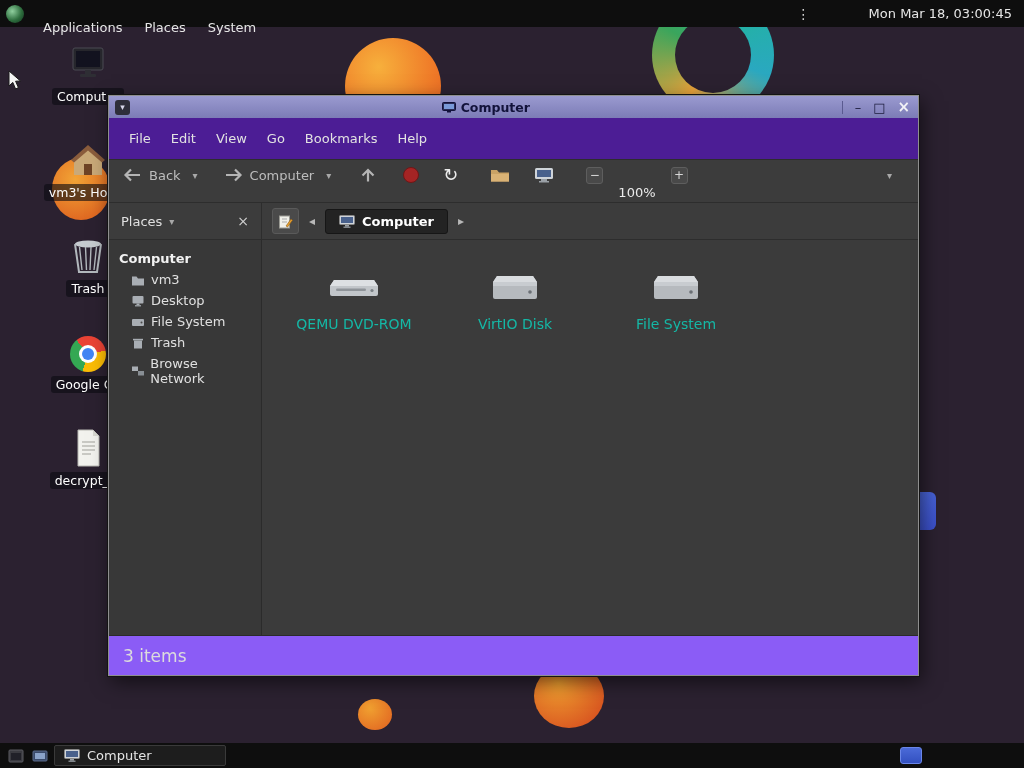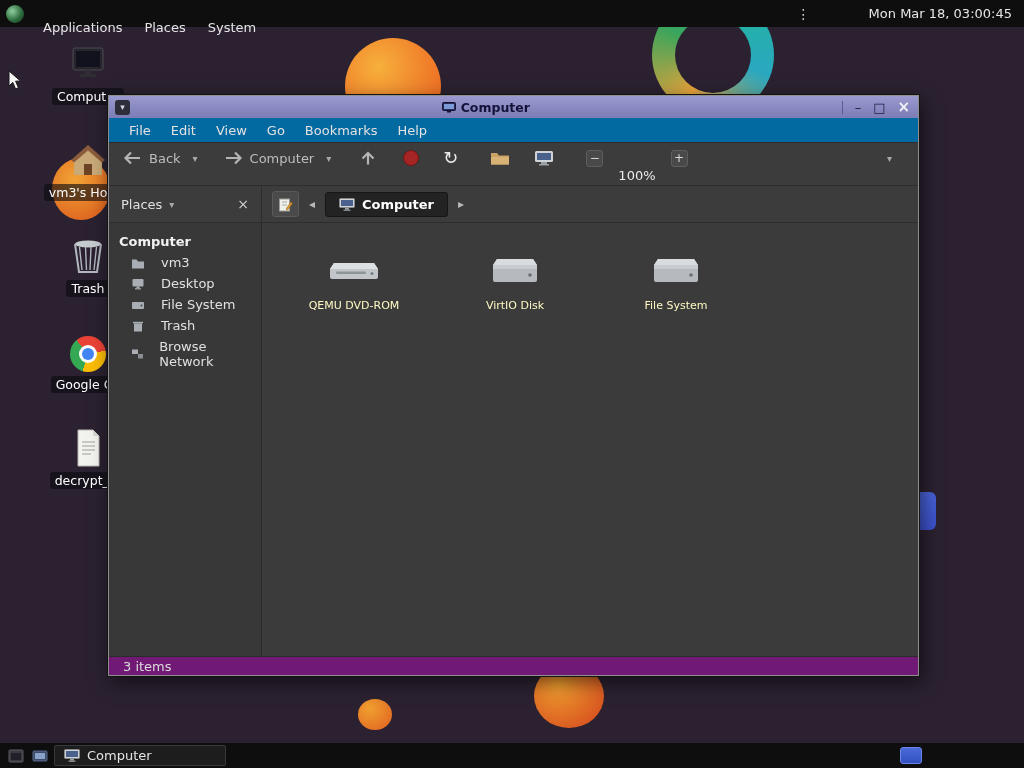--- a/index.html
+++ b/index.html
@@ -61,21 +61,21 @@
     display:flex; align-items:center; padding:0 6px; }
   .win-menu-btn { width:15px; height:15px; background:#2e2e3a; border-radius:3px;
     display:flex; align-items:center; justify-content:center; font-size:9px; color:#d8d8ea; }
   .title-center { flex:1; display:flex; align-items:center; justify-content:center; gap:5px; }
   .title-text { font-weight:bold; font-size:12.5px; color:#12123a; }
   .win-controls { display:flex; align-items:center; gap:12px; padding-right:2px; }
   .tb-sep { width:1px; height:13px; background:#5a5a90; }
   .ctl { font-size:13px; line-height:13px; color:#1a1a3a; cursor:default; }
   .ctl.close { color:#f2f2f6; font-size:15px; font-weight:bold; }
 
-  .menubar { height:25px; background:#0369a1; border-bottom:1px solid #2d2d2d;
+  .menubar { height:42px; background:#4c1d95; border-bottom:1px solid #2d2d2d;
     display:flex; align-items:center; padding-left:10px; }
   .menubar .mitem { padding:3px 10px; color:#e2e2e2; }
 
   .toolbar { height:43px; background:#3c3c3c; border-bottom:1px solid #2d2d2d;
     display:flex; align-items:center; padding:0 0 12px 14px; color:#bdbdbd; }
   .tbtn { display:flex; align-items:center; gap:7px; }
   .caret { font-size:10px; color:#a8a8a8; }
   .stop-circle { width:16px; height:16px; border-radius:50%; background:#a52424;
     border:1px solid #701616; }
   .refresh-glyph { font-size:18px; color:#ececec; line-height:18px; }
@@ -95,31 +95,31 @@
     border-radius:3px; display:flex; align-items:center; justify-content:center; }
   .path-chevron { width:14px; text-align:center; color:#b8b8b8; font-size:12px; }
   .path-current { display:flex; align-items:center; gap:7px; background:#232323;
     border:1px solid #161616; border-radius:3px; padding:4px 13px; color:#fff;
     font-weight:bold; font-size:13px; }
 
   .win-main { flex:1; display:flex; min-height:0; }
   .sidebar { width:153px; background:#383838; border-right:1px solid #2b2b2b;
     padding-top:8px; overflow:hidden; }
   .side-header { font-weight:bold; color:#f2f2f2; padding:3px 10px; }
-  .side-item { display:flex; align-items:center; gap:16px; padding:3px 10px 3px 22px;
+  .side-item { display:flex; align-items:center; gap:6px; padding:3px 10px 3px 22px;
     color:#e0e0e0; }
 
   .content { flex:1; background:#3b3b3b; display:flex; align-items:flex-start;
     padding:26px 0 0 14px; gap:5px; }
   .file-item { width:156px; display:flex; flex-direction:column; align-items:center; }
   .file-ico { height:44px; display:flex; align-items:center; }
-  .file-label { margin-top:6px; color:#fef9c3; font-size:11px; }
-
-  .statusbar { height:19px; background:#701a75; border-top:1px solid #2b2b2b;
-    display:flex; align-items:center; padding-left:14px; color:#dcdcdc; font-size:13px; }
+  .file-label { margin-top:6px; color:#14b8a6; font-size:14px; }
+
+  .statusbar { height:40px; background:#8b5cf6; border-top:1px solid #2b2b2b;
+    display:flex; align-items:center; padding-left:14px; color:#dcdcdc; font-size:17px; }
 
   
   .bottom-panel { position:absolute; bottom:0; left:0; width:1024px; height:25px; z-index:10;
     background:#0e0e0e; display:flex; align-items:center; padding:0 4px; color:#e4e4e4; }
   .bp-icon { width:18px; height:16px; margin:0 3px; display:flex; align-items:center;
     justify-content:center; }
   .task-btn { display:flex; align-items:center; gap:7px; height:21px; width:172px;
     padding:0 9px; margin-left:2px; background:#1d1d1d; border:1px solid #3a3a3a;
     border-radius:2px; }
   .pager { margin-left:auto; margin-right:98px; width:22px; height:17px; border-radius:3px;

